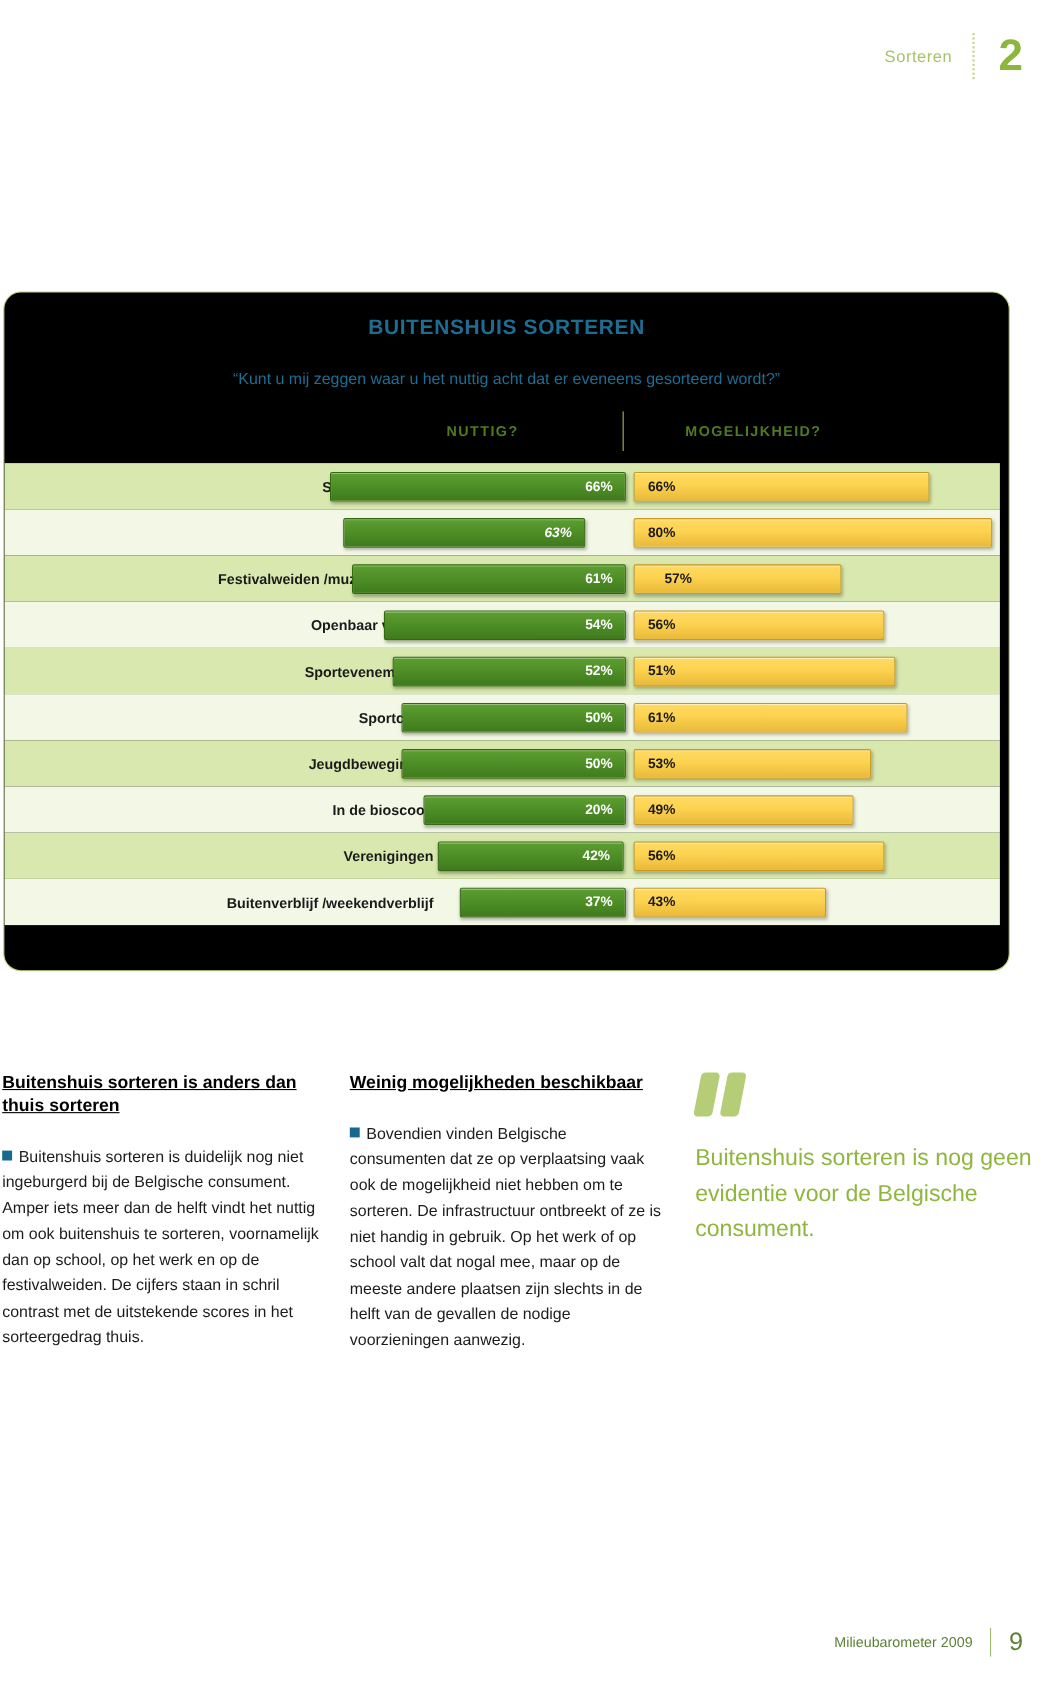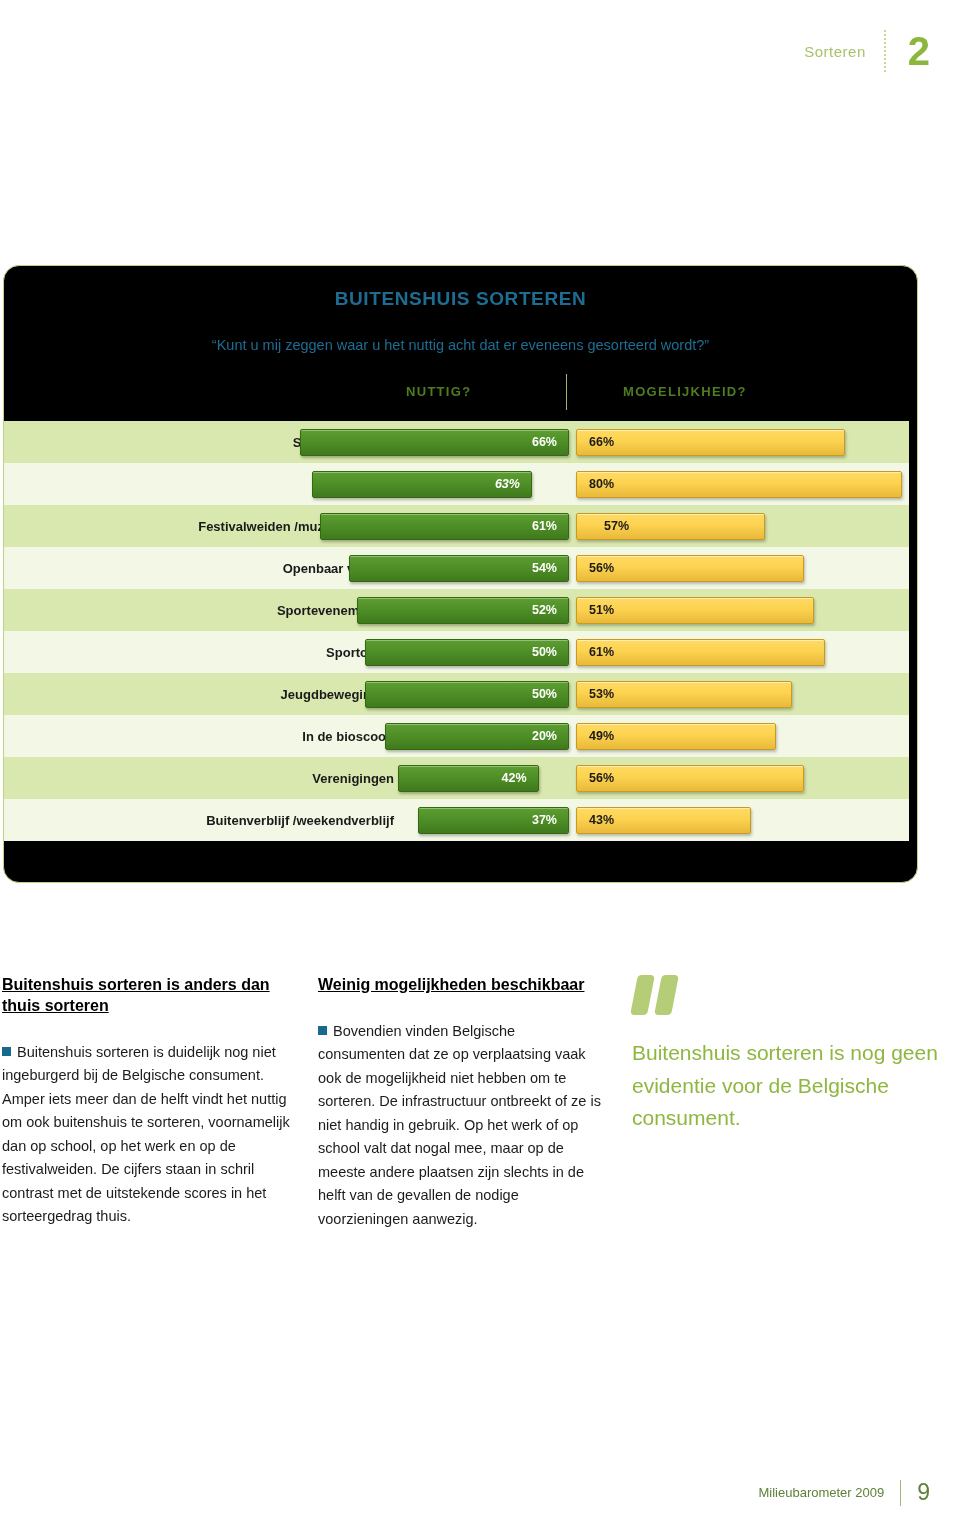--- a/index.html
+++ b/index.html
@@ -238,21 +238,21 @@
           <div class="row-label">In de bioscoop</div>
           <div class="bar-green" style="width: 183.6px; left: 381.4px;">
             <span class="val">20%</span>
           </div>
           <div class="bar-yellow" style="width: 199.92px;">
             <span class="val">49%</span>
           </div>
         </div>
         <div class="row odd">
           <div class="row-label">Verenigingen</div>
-          <div class="bar-green" style="width: 141px; left: 393.64px;">
+          <div class="bar-green" style="width: 169px; left: 393.64px;">
             <span class="val">42%</span>
           </div>
           <div class="bar-yellow" style="width: 228.48px;">
             <span class="val">56%</span>
           </div>
         </div>
         <div class="row even">
           <div class="row-label">Buitenverblijf /weekendverblijf</div>
           <div class="bar-green" style="width: 150.96px; left: 414.04px;">
             <span class="val">37%</span>

